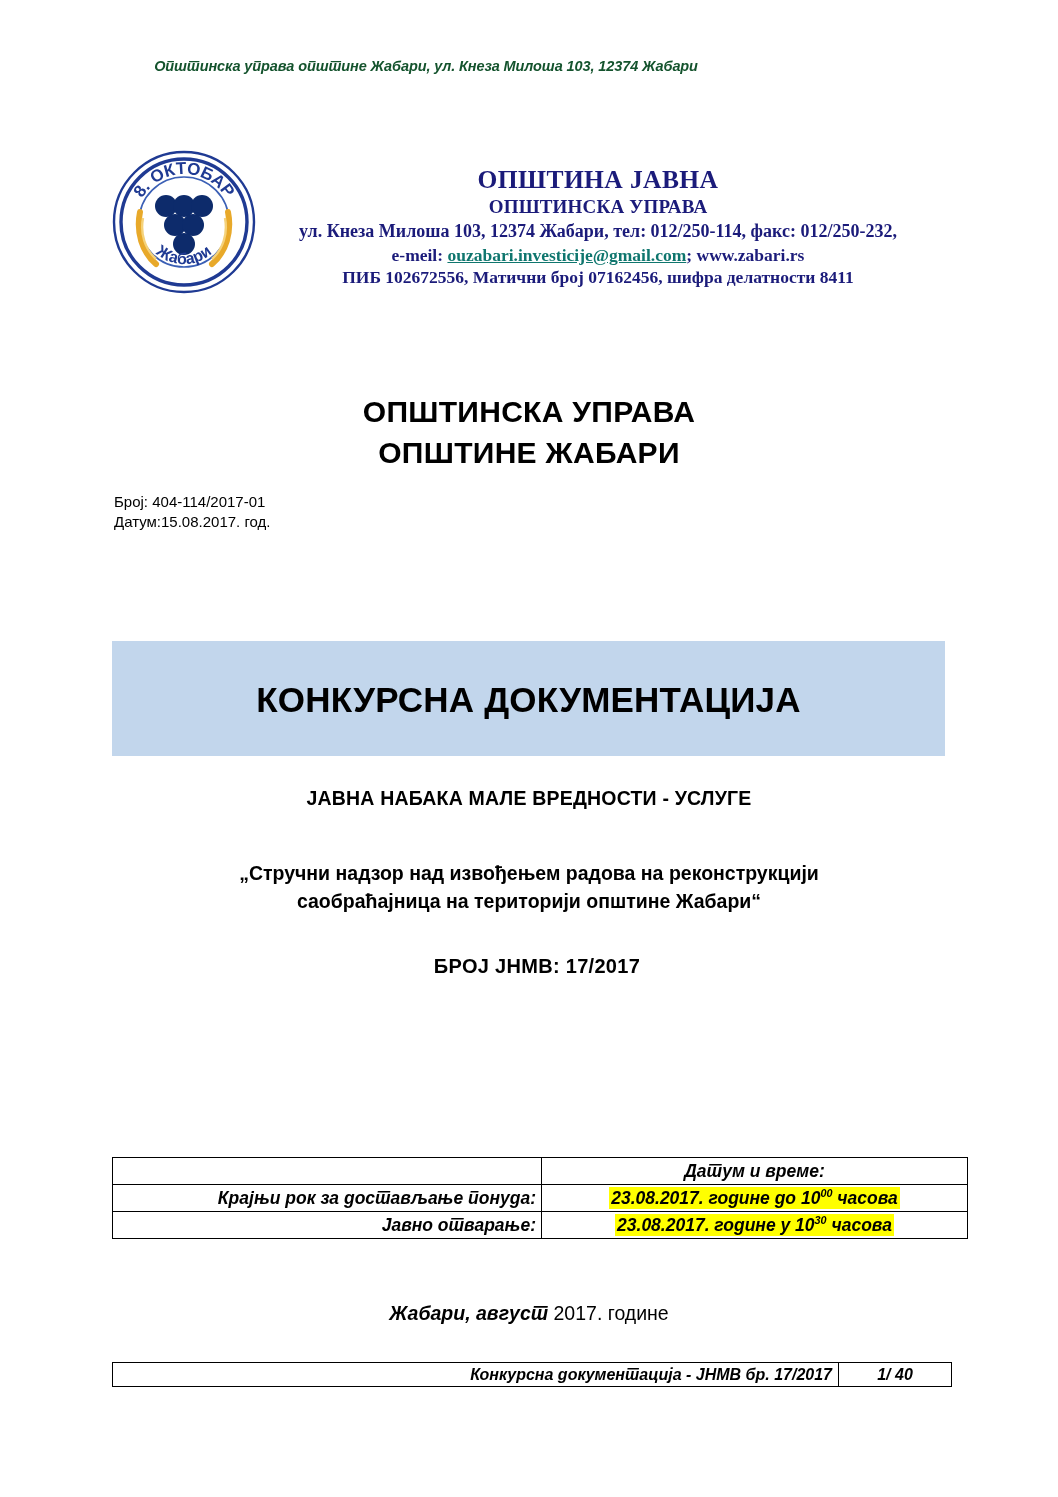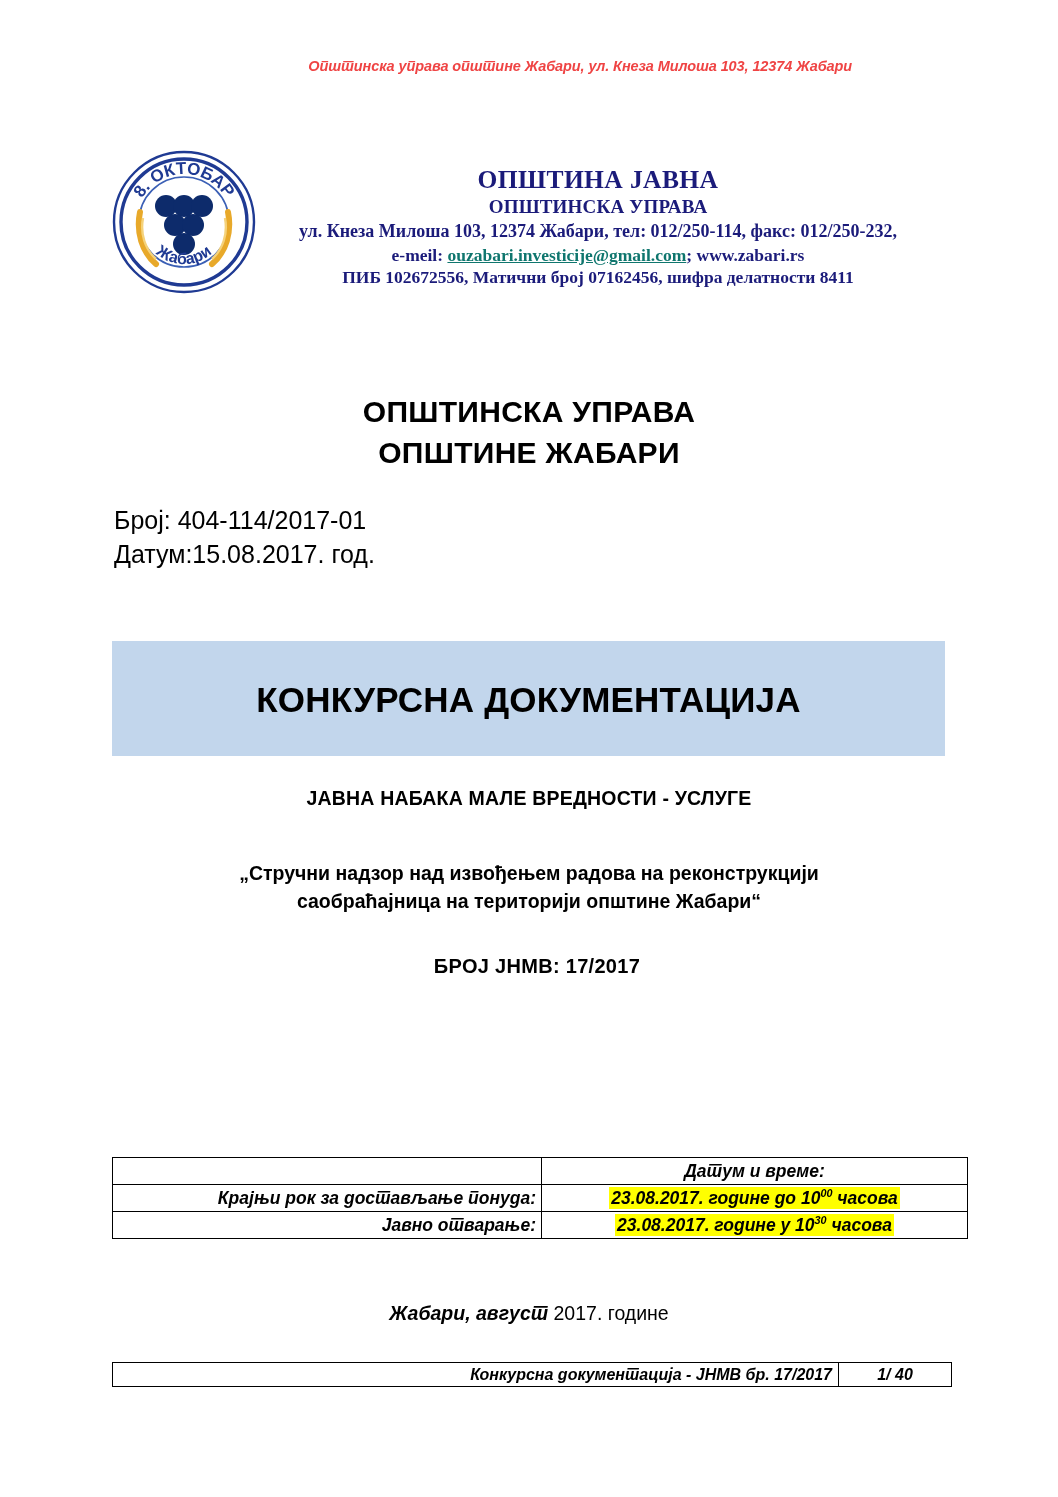--- a/index.html
+++ b/index.html
@@ -23,27 +23,27 @@
     height: 1497px;
     background: #ffffff;
   }
 
   
   .running-header {
     position: absolute;
     top: 58px;
     left: 0;
     width: 852px;
-    text-align: right;
+    text-align: center;
     font-family: "Liberation Sans", sans-serif;
     font-size: 14.5px;
     font-weight: bold;
     font-style: italic;
     letter-spacing: -0.1px;
-    color: #ef4444;
+    color: #14532d;
   }
 
   
   .letterhead {
     position: absolute;
     top: 140px;
     left: 0;
     width: 1058px;
     height: 165px;
   }
@@ -108,23 +108,23 @@
     text-align: center;
     font-size: 30px;
     font-weight: bold;
     line-height: 1.35;
     letter-spacing: 0.3px;
   }
 
   
   .meta-block {
     position: absolute;
-    top: 504px;
+    top: 492px;
     left: 114px;
-    font-size: 25px;
+    font-size: 15px;
     line-height: 1.35;
   }
 
   
   .banner {
     position: absolute;
     left: 112px;
     top: 641px;
     width: 833px;
     height: 115px;

